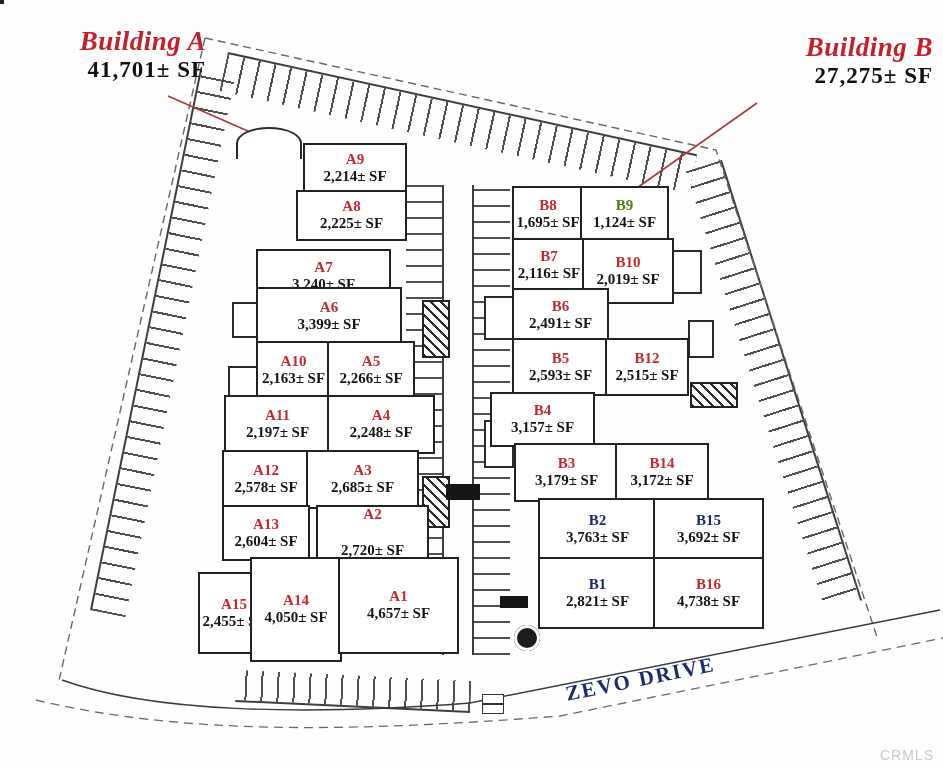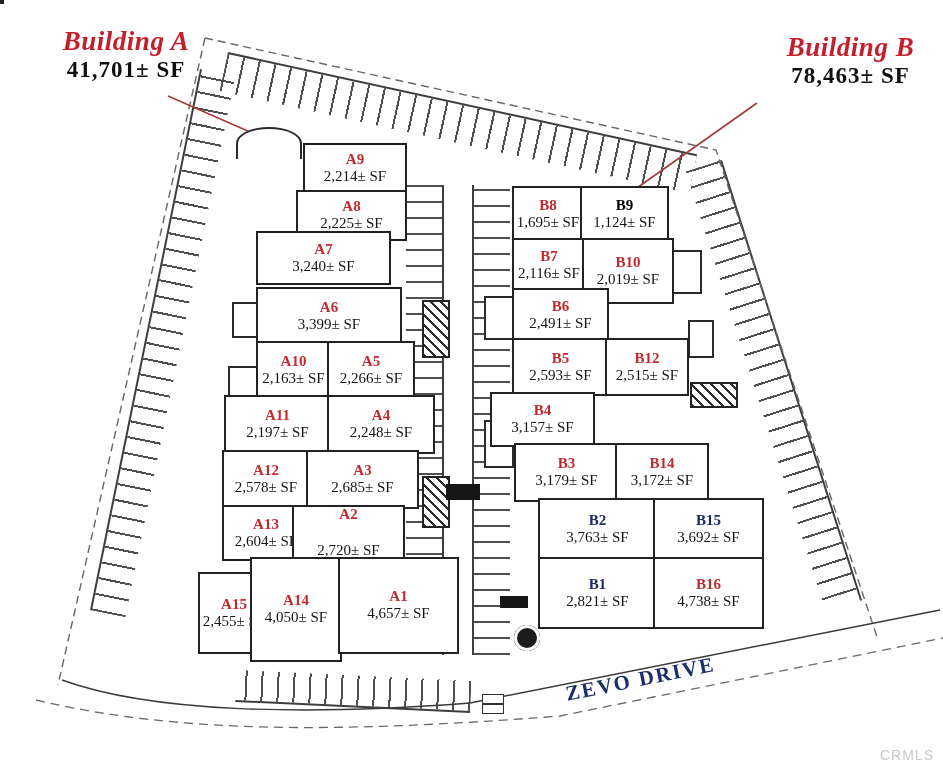--- a/index.html
+++ b/index.html
@@ -9,32 +9,32 @@
   .comb{position:absolute;transform-origin:0 0;border-top:2.5px solid #2e2e2e;
         background:repeating-linear-gradient(90deg,#414141 0 2px,transparent 2px 16px);
         opacity:.92;}
   
   #lines{position:absolute;left:0;top:0;z-index:3;}
   
   .unit{position:absolute;background:#fff;border:2px solid #222;z-index:6;
         display:flex;flex-direction:column;align-items:center;justify-content:center;
         line-height:1.05;gap:1px;overflow:visible;}
   .uid{font-weight:bold;font-size:15px;color:#c32a2e;white-space:nowrap;}
-  .usf{font-weight:normal;font-size:15px;color:#141414;white-space:nowrap;}
+  .usf{font-weight:bold;font-size:15px;color:#141414;white-space:nowrap;}
   .appendage{position:absolute;background:#fff;border:2px solid #2a2a2a;z-index:5;}
   .canopy{position:absolute;background:#fff;border:2px solid #2a2a2a;border-bottom:none;
           border-radius:50% 50% 0 0;z-index:5;}
   .hatchbox{position:absolute;border:2px solid #222;z-index:6;
             background:repeating-linear-gradient(45deg,#2c2c2c 0 2px,#fff 2px 7px);}
   .blob{position:absolute;background:#161616;z-index:7;}
   .ring{position:absolute;background:#1d1d1d;border-radius:50%;
         box-shadow:inset 0 0 0 3px #fff,inset 0 0 0 6px #1d1d1d;z-index:7;}
   .pad{position:absolute;background:#fff;border:1.5px solid #333;z-index:7;}
   
-  .btitle{position:absolute;z-index:8;text-align:center;}
+  .btitle{position:absolute;z-index:8;text-align:right;}
   .bname{font-style:italic;font-weight:bold;font-size:27px;color:#c4202c;letter-spacing:.5px;}
   .bsf{font-weight:bold;font-size:23px;color:#101010;letter-spacing:1px;}
   #street{position:absolute;left:566px;top:682px;z-index:8;transform:rotate(-11.5deg);
           transform-origin:0 50%;font-weight:bold;font-size:21px;color:#1c2d6b;
           letter-spacing:2px;white-space:nowrap;}
   #watermark{position:absolute;right:9px;bottom:5px;z-index:9;color:#c9c9c9;
              font-family:"Liberation Sans",sans-serif;font-size:14px;letter-spacing:1px;}
 </style>
 </head>
 <body>
@@ -75,21 +75,21 @@
   <div class="pad" style="left:482px;top:704px;width:20px;height:8px;"></div>
 
   <div class="unit" style="left:303px;top:143px;width:100px;height:47px;">
     <span class="uid" style="color: rgb(195, 42, 46);">A9</span>
     <span class="usf">2,214± SF</span>
   </div>
   <div class="unit" style="left:296px;top:190px;width:107px;height:47px;">
     <span class="uid" style="color: rgb(195, 42, 46);">A8</span>
     <span class="usf">2,225± SF</span>
   </div>
-  <div class="unit" style="left:256px;top:231px;width:131px;height:50px;text-align:right;">
+  <div class="unit" style="left:256px;top:249px;width:131px;height:50px;text-align:right;">
     <span class="uid" style="color: rgb(195, 42, 46);">A7</span>
     <span class="usf">3,240± SF</span>
   </div>
   <div class="unit" style="left:256px;top:287px;width:142px;height:54px;">
     <span class="uid" style="color: rgb(195, 42, 46);">A6</span>
     <span class="usf">3,399± SF</span>
   </div>
   <div class="unit" style="left:256px;top:341px;width:71px;height:54px;">
     <span class="uid" style="color: rgb(195, 42, 46);">A10</span>
     <span class="usf">2,163± SF</span>
@@ -111,21 +111,21 @@
     <span class="usf">2,578± SF</span>
   </div>
   <div class="unit" style="left:306px;top:450px;width:109px;height:55px;">
     <span class="uid" style="color: rgb(195, 42, 46);">A3</span>
     <span class="usf">2,685± SF</span>
   </div>
   <div class="unit" style="left:222px;top:505px;width:84px;height:52px;">
     <span class="uid" style="color: rgb(195, 42, 46);">A13</span>
     <span class="usf">2,604± SF</span>
   </div>
-  <div class="unit" style="left:292px;top:505px;width:109px;height:52px;gap:20px;">
+  <div class="unit" style="left:316px;top:505px;width:109px;height:52px;gap:20px;">
     <span class="uid" style="color: rgb(195, 42, 46);">A2</span>
     <span class="usf">2,720± SF</span>
   </div>
   <div class="unit" style="left:198px;top:572px;width:68px;height:78px;">
     <span class="uid" style="color: rgb(195, 42, 46);">A15</span>
     <span class="usf">2,455± SF</span>
   </div>
   <div class="unit" style="left:250px;top:557px;width:88px;height:101px;">
     <span class="uid" style="color: rgb(195, 42, 46);">A14</span>
     <span class="usf">4,050± SF</span>
@@ -133,21 +133,21 @@
   <div class="unit" style="left:338px;top:557px;width:117px;height:93px;">
     <span class="uid" style="color: rgb(195, 42, 46);">A1</span>
     <span class="usf">4,657± SF</span>
   </div>
 
   <div class="unit" style="left:512px;top:186px;width:68px;height:52px;">
     <span class="uid" style="color: rgb(195, 42, 46);">B8</span>
     <span class="usf">1,695± SF</span>
   </div>
   <div class="unit" style="left:580px;top:186px;width:85px;height:52px;">
-    <span class="uid" style="color: #000000;">B9</span>
+    <span class="uid" style="color: #4d7c0f;">B9</span>
     <span class="usf">1,124± SF</span>
   </div>
   <div class="unit" style="left:512px;top:238px;width:70px;height:50px;">
     <span class="uid" style="color: rgb(195, 42, 46);">B7</span>
     <span class="usf">2,116± SF</span>
   </div>
   <div class="unit" style="left:582px;top:238px;width:88px;height:62px;">
     <span class="uid" style="color: rgb(195, 42, 46); text-align: center;">B10</span>
     <span class="usf">2,019± SF</span>
   </div>
@@ -191,18 +191,18 @@
     <span class="uid" style="color: rgb(195, 42, 46);">B16</span>
     <span class="usf">4,738± SF</span>
   </div>
 
   <div class="btitle" style="left:46px;top:26px;width:160px;">
     <div class="bname">Building A</div>
     <div class="bsf">41,701± SF</div>
   </div>
   <div class="btitle" style="left:768px;top:32px;width:165px;">
     <div class="bname">Building B</div>
-    <div class="bsf">78,463± SF</div>
+    <div class="bsf">27,275± SF</div>
   </div>
 
   <div id="street">ZEVO DRIVE</div>
   <div id="watermark">CRMLS</div>
 </div>
 
 </body></html>

